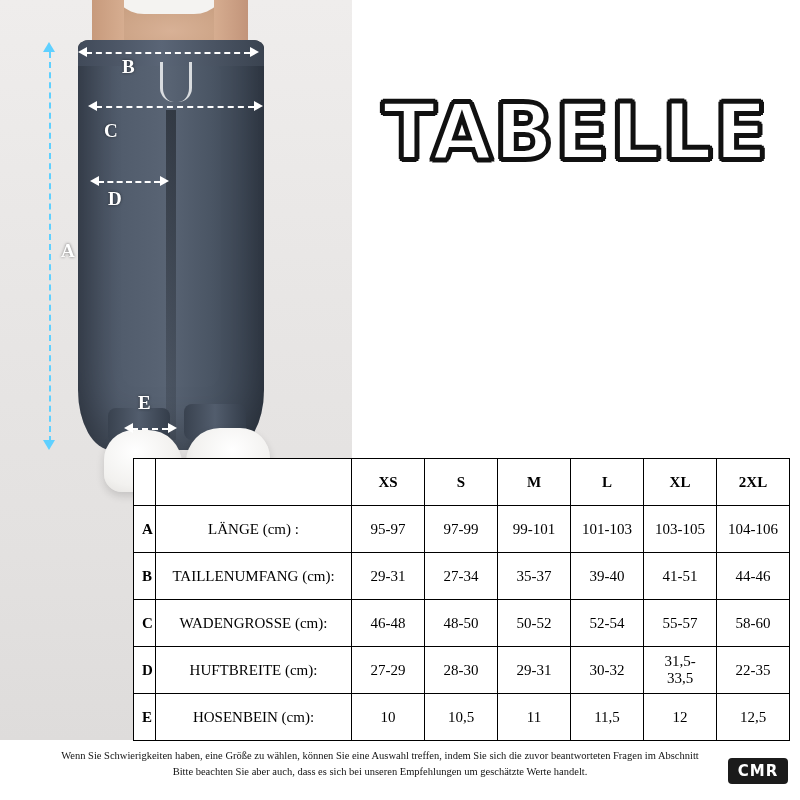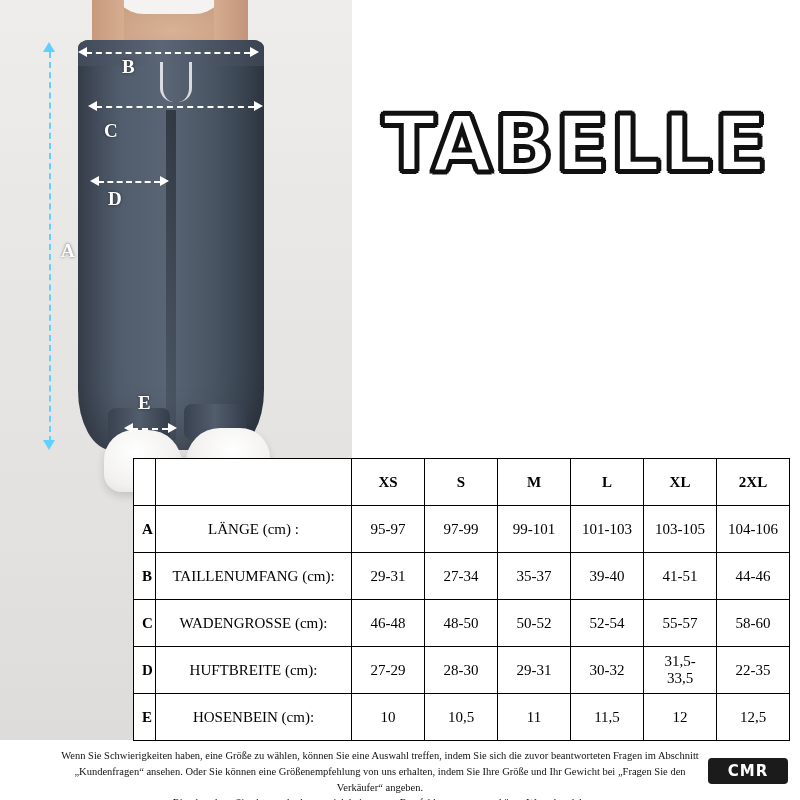--- a/index.html
+++ b/index.html
@@ -199,21 +199,21 @@
     font-family: "DejaVu Sans", sans-serif;
     font-weight: bold;
     letter-spacing: 2px;
     color: #ffffff;
     -webkit-text-stroke: 4px #111111;
     text-shadow:
       -3px 0 0 #111, 3px 0 0 #111, 0 -3px 0 #111, 0 3px 0 #111;
     line-height: 0.98;
   }
   .title-line.l1 { font-size: 78px; }
-  .title-line.l2 { font-size: 78px; margin-top: 18px; }
+  .title-line.l2 { font-size: 78px; margin-top: 6px; }
 
   
   .table-wrap {
     position: absolute;
     left: 133px;
     top: 458px;
     width: 658px;
   }
   table.size-table {
     border-collapse: collapse;
@@ -270,21 +270,21 @@
     text-align: center;
     font-family: "Liberation Serif", serif;
     font-size: 10.5px;
     line-height: 1.5;
     color: #111111;
   }
   .logo {
     position: absolute;
     right: 12px;
     top: 12px;
-    width: 80px;
+    width: 60px;
     height: 26px;
     background: #1b1b1b;
     border-radius: 4px;
     color: #ffffff;
     font-family: "DejaVu Sans", sans-serif;
     font-weight: bold;
     font-size: 15px;
     letter-spacing: 1px;
     display: flex;
     align-items: center;
@@ -415,19 +415,18 @@
           <td class="val">12</td>
           <td class="val">12,5</td>
         </tr>
       </tbody>
     </table>
   </div>
 
   <div class="footer">
     <div class="footer-text">
       <div>Wenn Sie Schwierigkeiten haben, eine Größe zu wählen, können Sie eine Auswahl treffen, indem Sie sich die zuvor beantworteten Fragen im Abschnitt</div>
-      <div>„Kundenfragen“ ansehen. Oder Sie können eine Größenempfehlung von uns erhalten, indem Sie Ihre Größe und Ihr Gewicht bei „Fragen Sie den Verkäufer“ angeben.</div>
       <div>Bitte beachten Sie aber auch, dass es sich bei unseren Empfehlungen um geschätzte Werte handelt.</div>
     </div>
     <div class="logo">CMR</div>
   </div>
 
 </div>
 
 </body></html>

